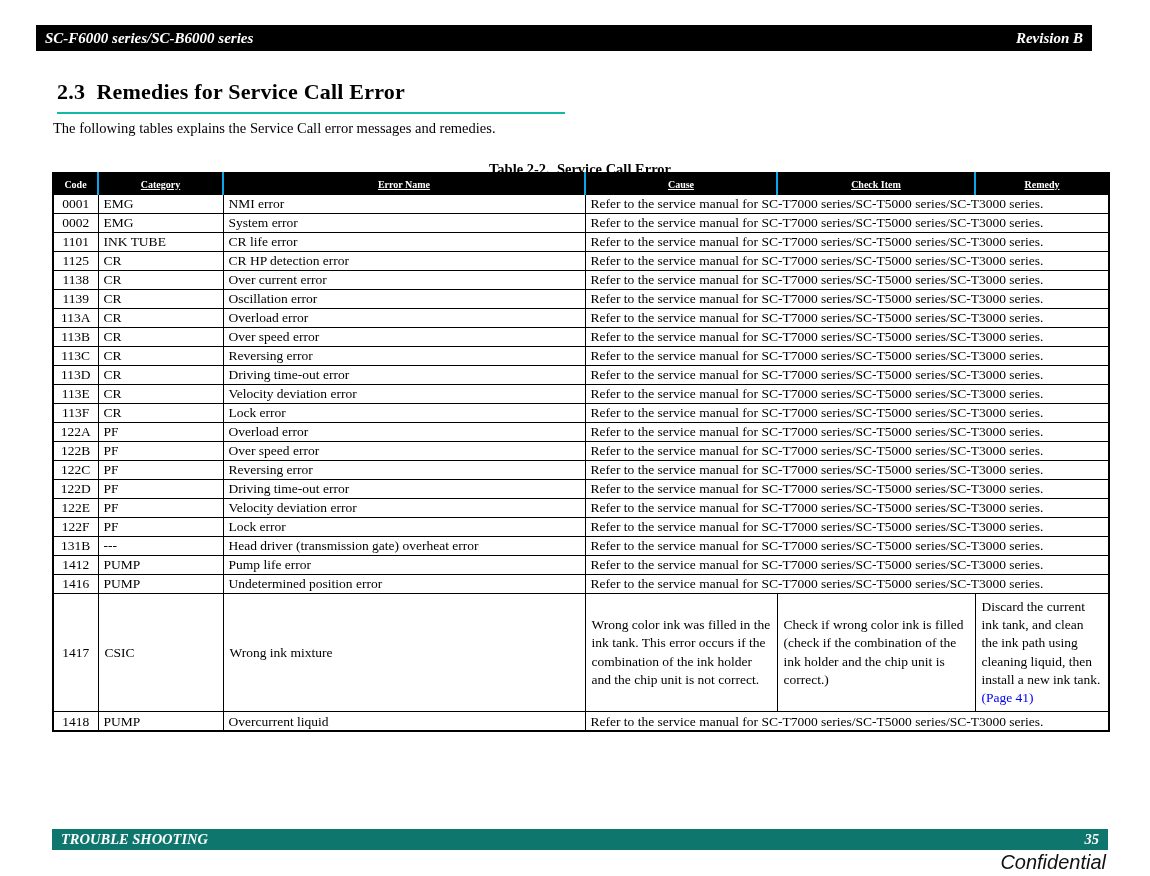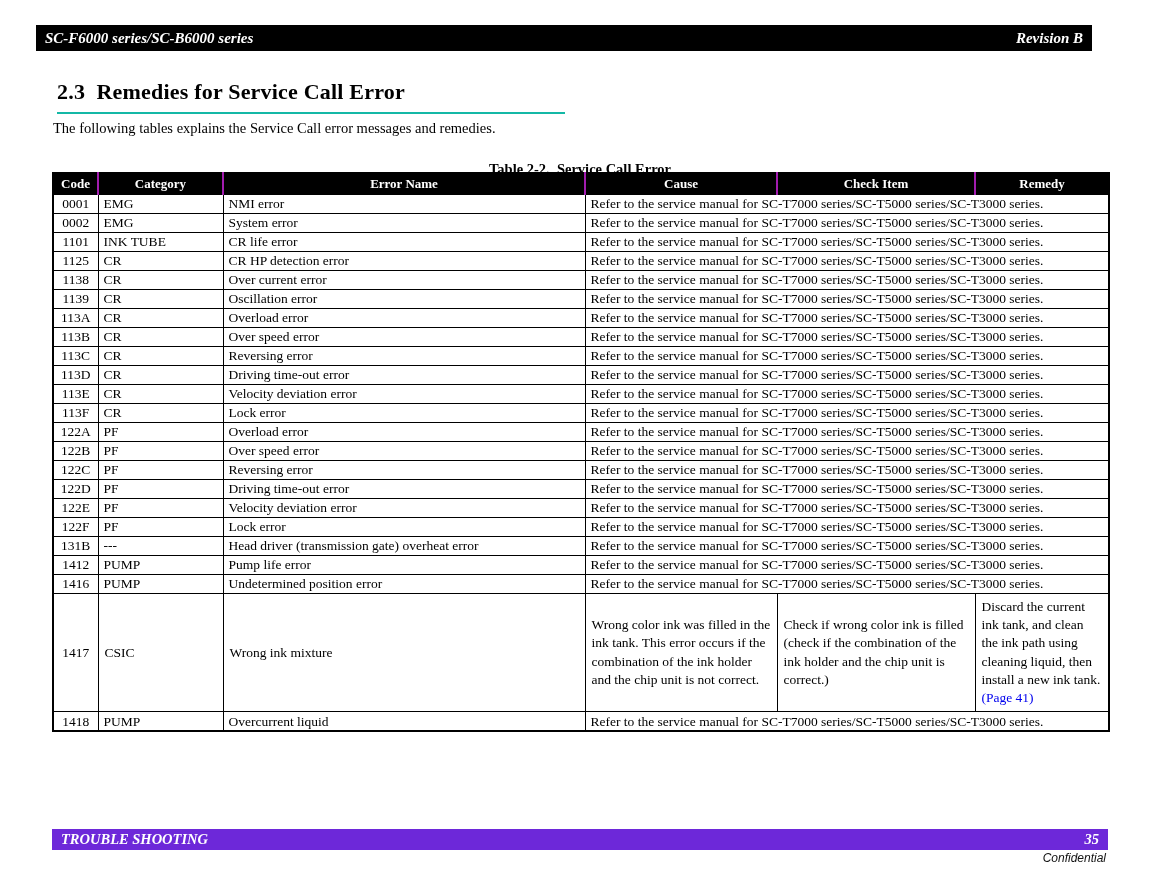--- a/index.html
+++ b/index.html
@@ -33,47 +33,47 @@
     text-align:center; font-weight:bold; font-size:14.5px;margin-top:12px;
   }
 
   
   table.sce {
     position:absolute; left:52px; top:172px; width:1056px;
     border-collapse:collapse; table-layout:fixed;
     font-size:13.5px; border:2px solid #000;
   }
   .sce th {
-    background:#000; color:#fff; font-weight:bold; font-size:13px;
+    background:#000; color:#fff; font-weight:bold; font-size:10px;
     height:20px; padding:0 2px; border:1.5px solid #000; text-align:center;
   }
-  .sce th:not(:first-child){ border-left:2px solid #a21caf; }
+  .sce th:not(:first-child){ border-left:2px solid #0ea5e9;text-decoration:underline; }
   .sce td {
     border:1.5px solid #000; height:18px; padding:0 5px;
     line-height:1.15; vertical-align:middle; overflow:hidden;
   }
   .sce td.center { text-align:center; padding:0 2px; }
   .sce tr.tall-row td { padding:4px 6px; line-height:1.35; }
   .pagelink { text-decoration:none; cursor:pointer; }
 
   
   .footerbar {
     position:absolute; left:52px; top:829px; width:1056px; height:21px;
-    background:#6d28d9; color:#fff; box-sizing:border-box;
+    background:#0f766e; color:#fff; box-sizing:border-box;
     display:flex; align-items:center; padding:0 9px;
     font-weight:bold; font-style:italic; font-size:14.5px;
   }
   .footerbar .f-left  { flex:1; text-align:left; }
   .footerbar .f-center{ flex:1.2; text-align:center; }
   .footerbar .f-right { flex:1; text-align:right; }
 
   .confidential {
     position:absolute; right:44px; top:851px;
     font-family:"Liberation Sans", sans-serif; font-style:italic;
-    font-size:12px; color:#111;
+    font-size:20px; color:#111;
   }
 </style>
 </head>
 <body>
 
 <div class="page">
 
   <div class="topbar">
     <span>SC-F6000 series/SC-B6000 series</span>
     <span>Revision B</span>

